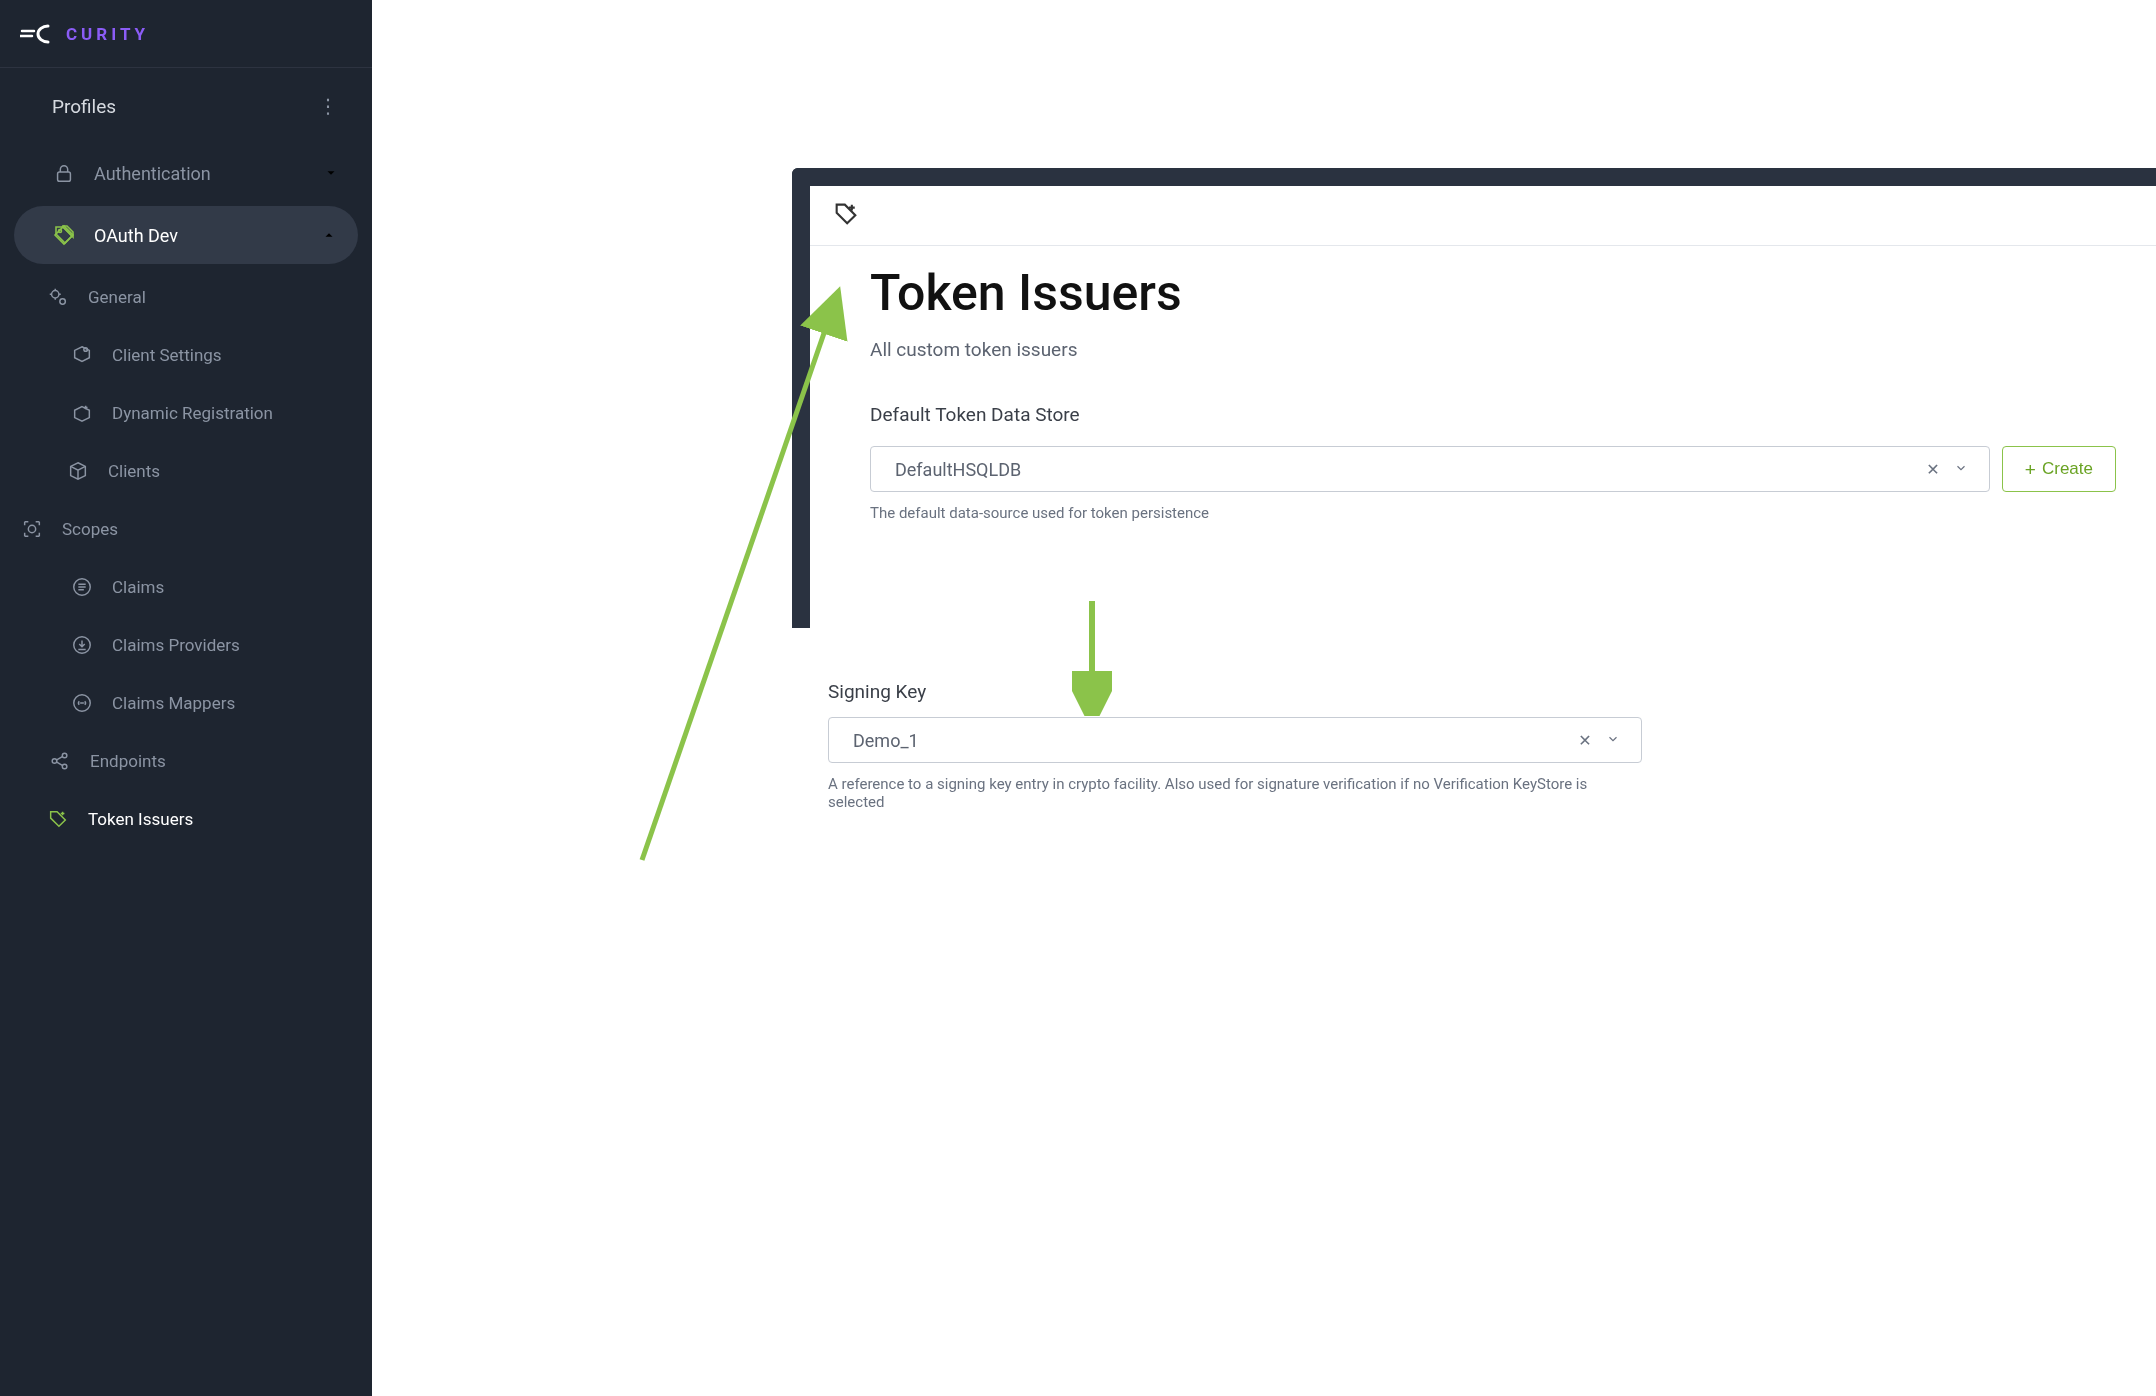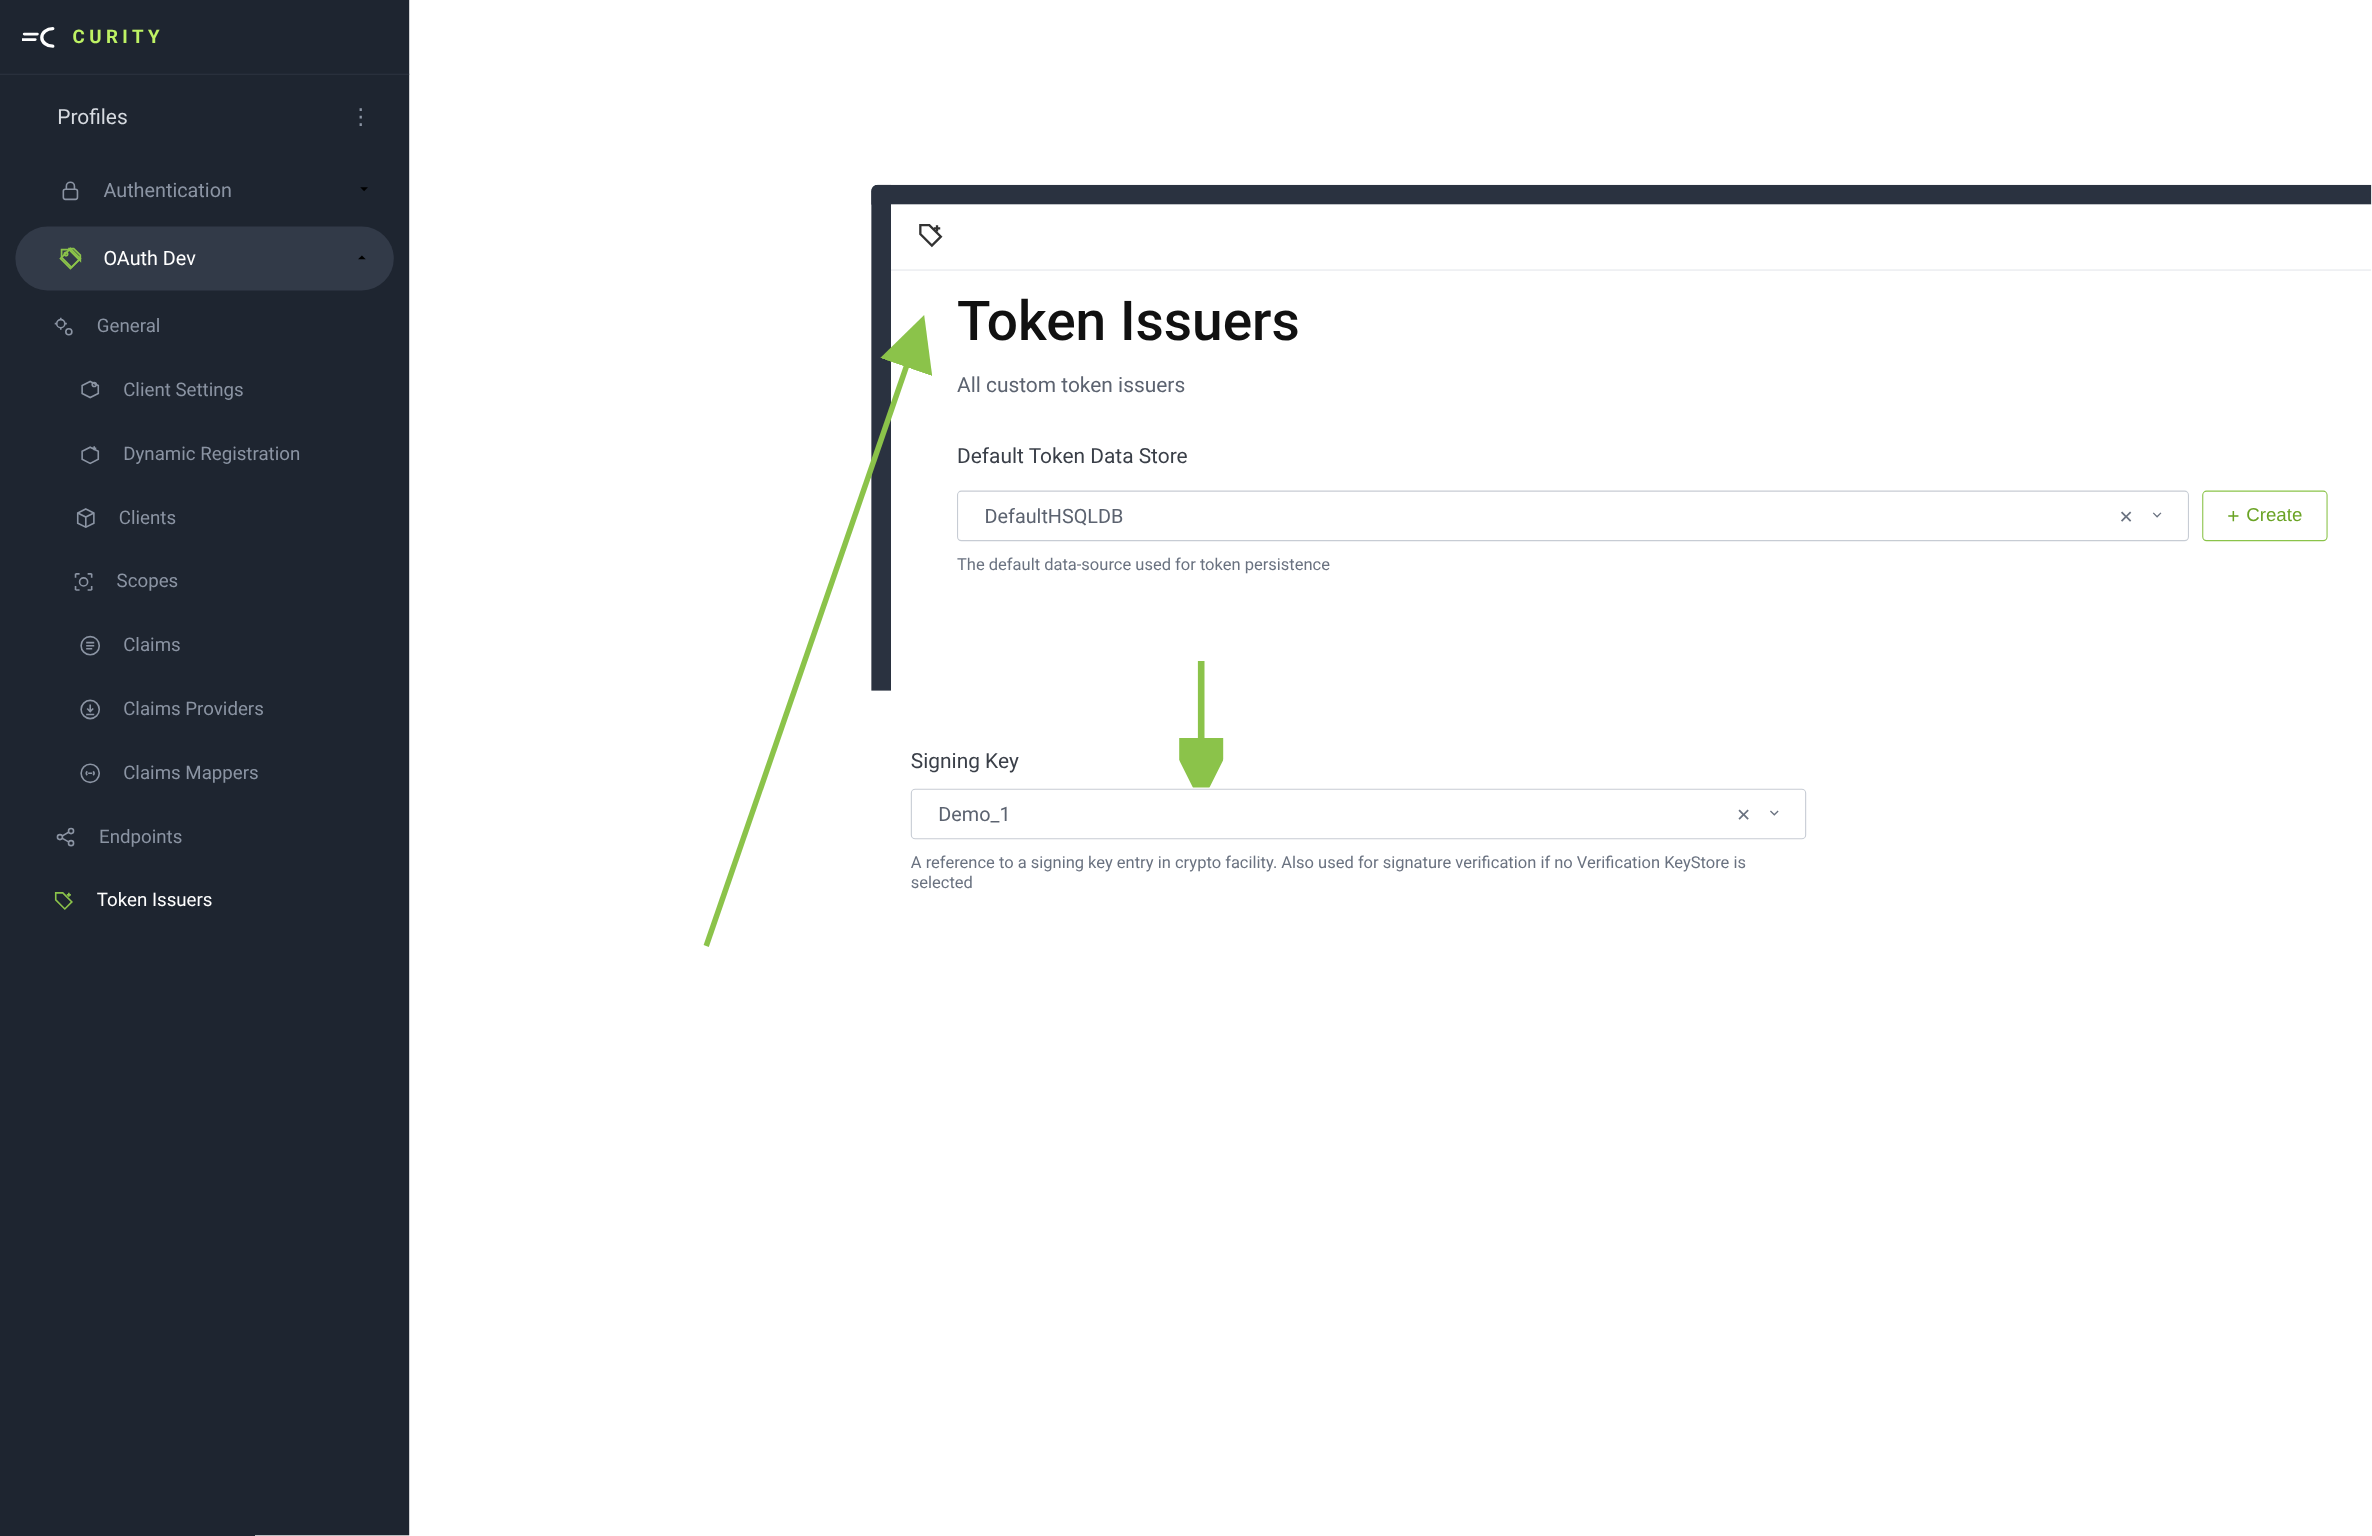--- a/index.html
+++ b/index.html
@@ -17,21 +17,21 @@
   }
   .brand {
     display: flex;
     align-items: center;
     gap: 12px;
     padding: 18px 20px;
     border-bottom: 1px solid #2d3340;
     height: 68px;
   }
   .brand-logo { color: #fff; display:flex; align-items:center; }
-  .brand-text { color: #bef264; font-weight: 700; letter-spacing: 4px; font-size: 17px; }
+  .brand-text { color: #8b5cf6; font-weight: 700; letter-spacing: 4px; font-size: 17px; }
 
   .profiles-row {
     display: flex;
     align-items: center;
     justify-content: space-between;
     padding: 26px 34px 26px 52px;
     color: #d6dae0;
     font-size: 19px;
   }
   .profiles-menu { color: #8b94a3; cursor: pointer; font-size: 20px; }
@@ -232,21 +232,21 @@
     </div>
     <div class="nav-item" style="padding-left:66px">
       <span class="icon">
         <svg width="22" height="22" viewBox="0 0 24 24">
             <path d="M12 3 L20 7 v10 L12 21 L4 17 V7 Z"></path>
             <path d="M4 7l8 4 8-4M12 11v10"></path>
           </svg>
       </span>
       <span>Clients</span>
     </div>
-    <div class="nav-item" style="padding-left:64px">
+    <div class="nav-item" style="padding-left:20px">
       <span class="icon">
         <svg width="22" height="22" viewBox="0 0 24 24">
             <circle cx="12" cy="12" r="4"></circle>
             <path d="M4 4h4M4 4v4M20 4h-4M20 4v4M4 20h4M4 20v-4M20 20h-4M20 20v-4"></path>
           </svg>
       </span>
       <span>Scopes</span>
     </div>
     <div class="nav-item">
       <span class="icon">

